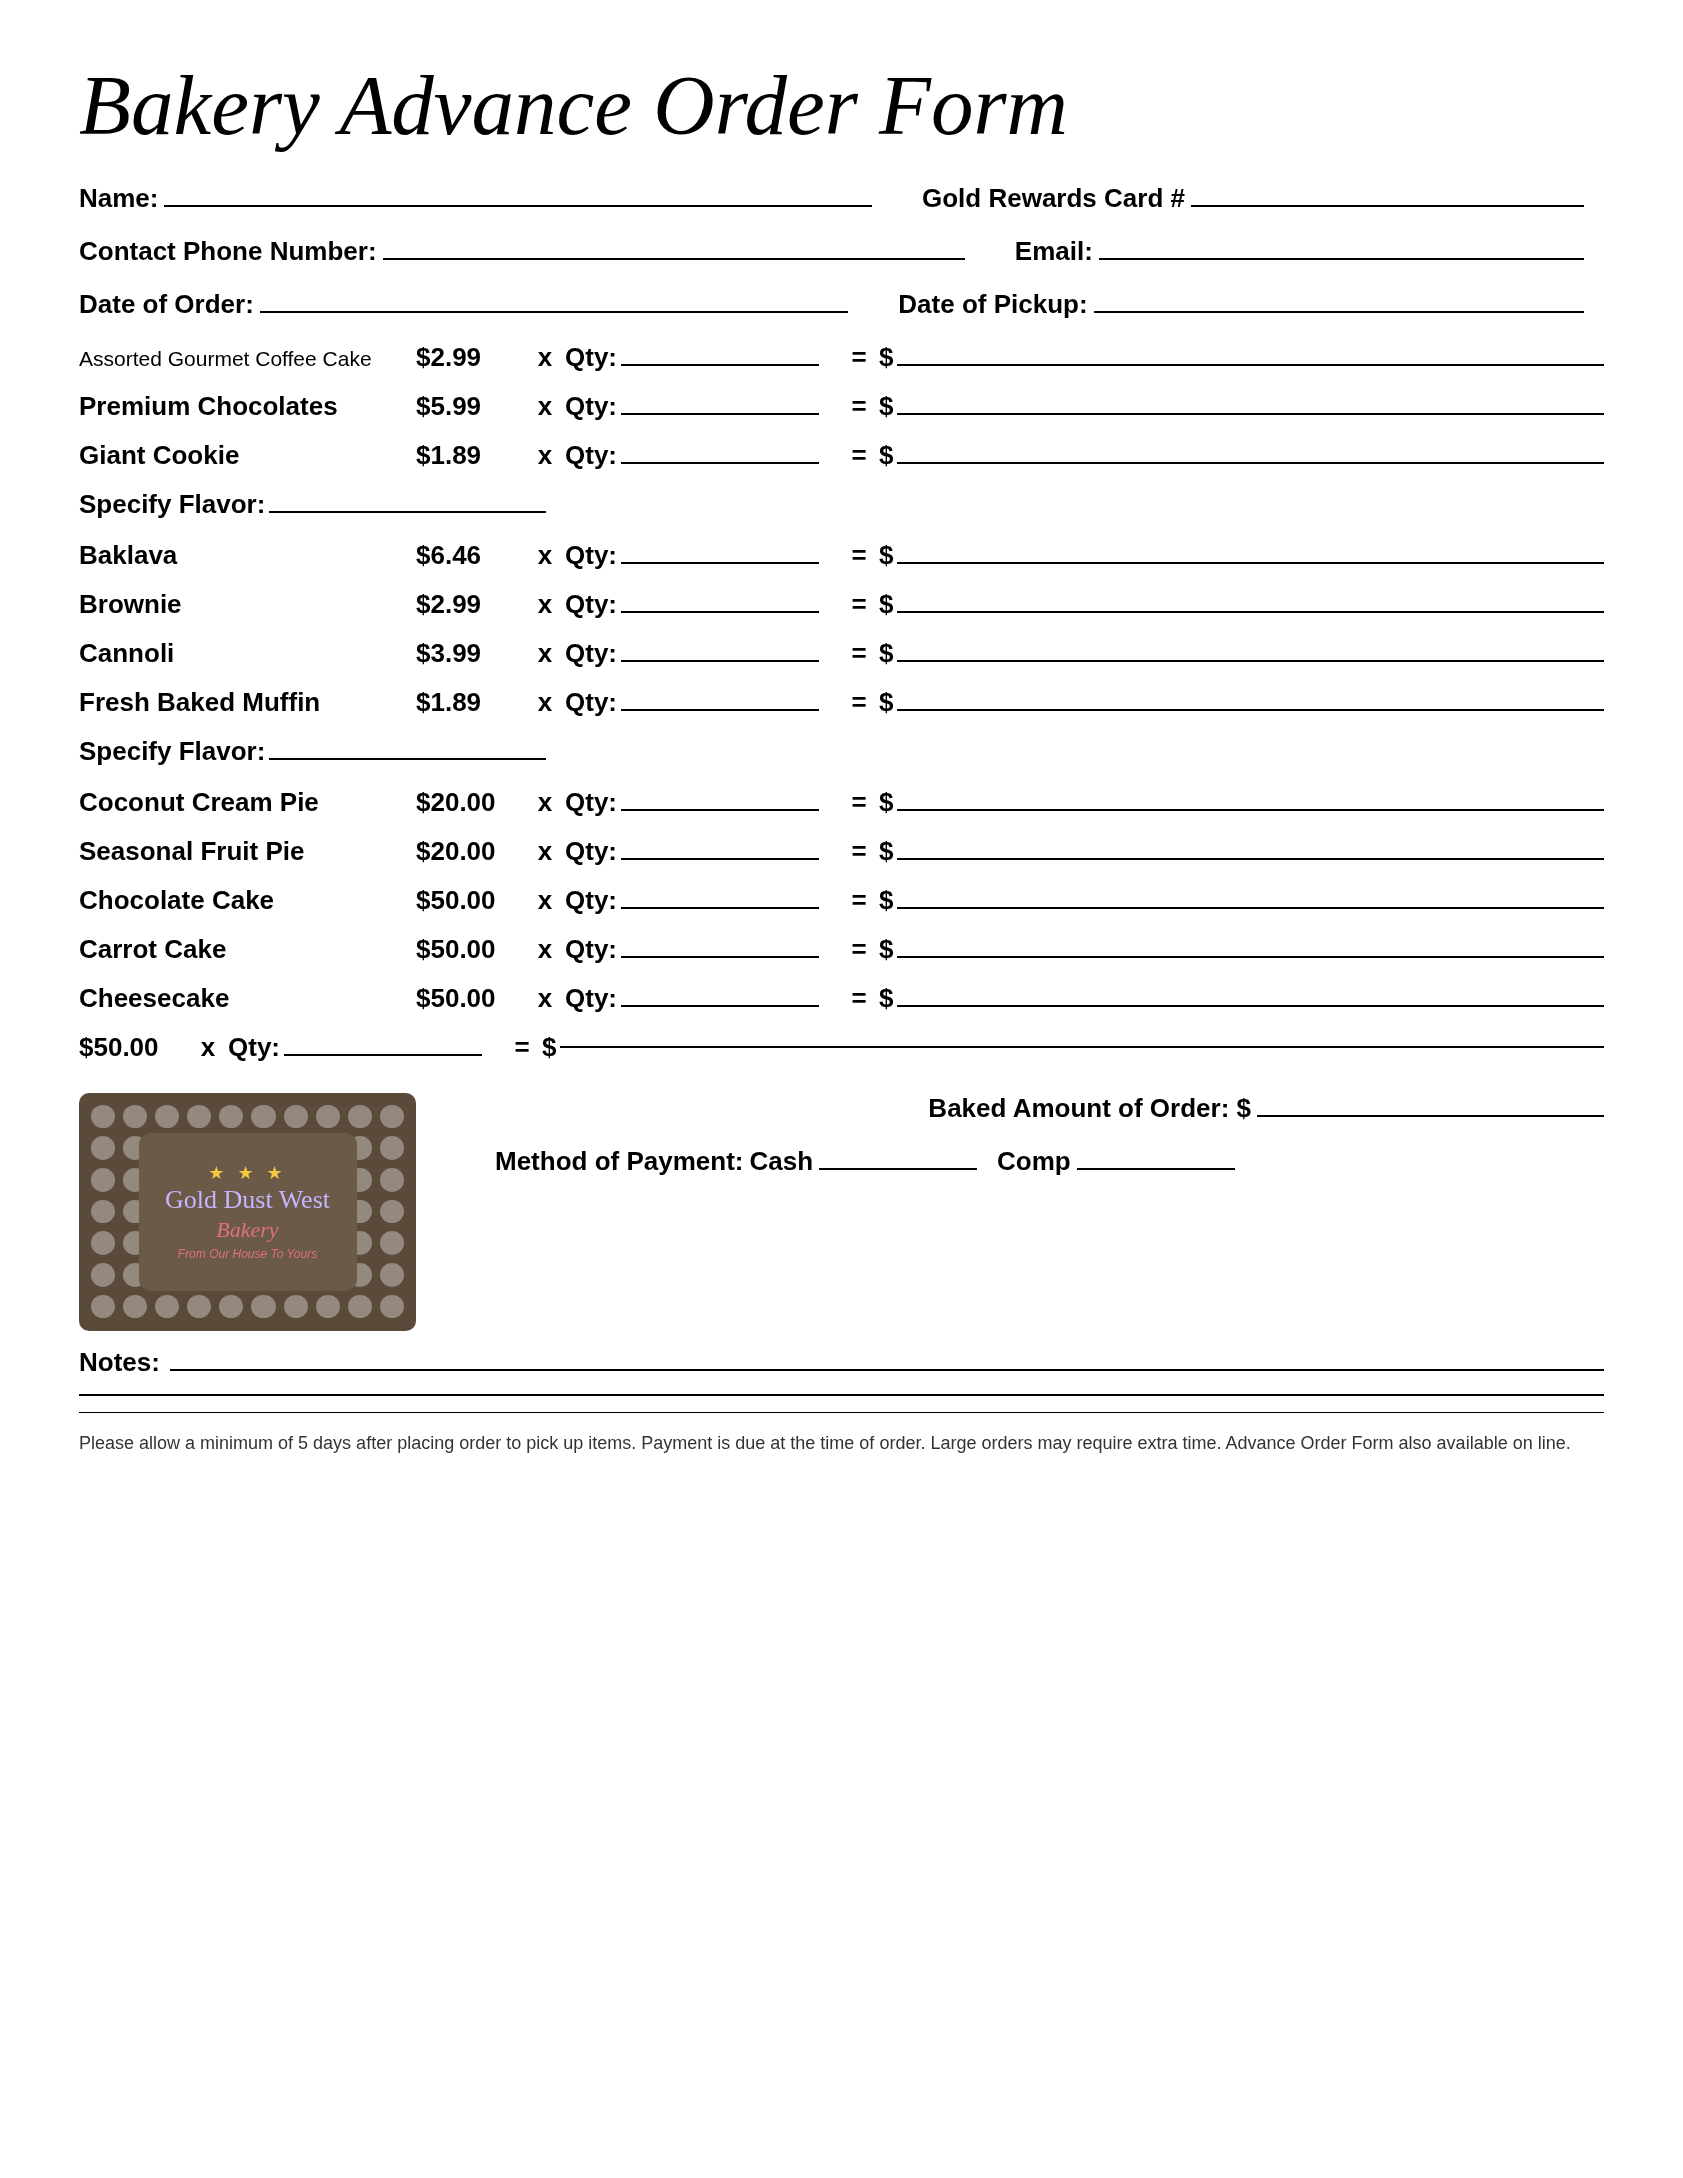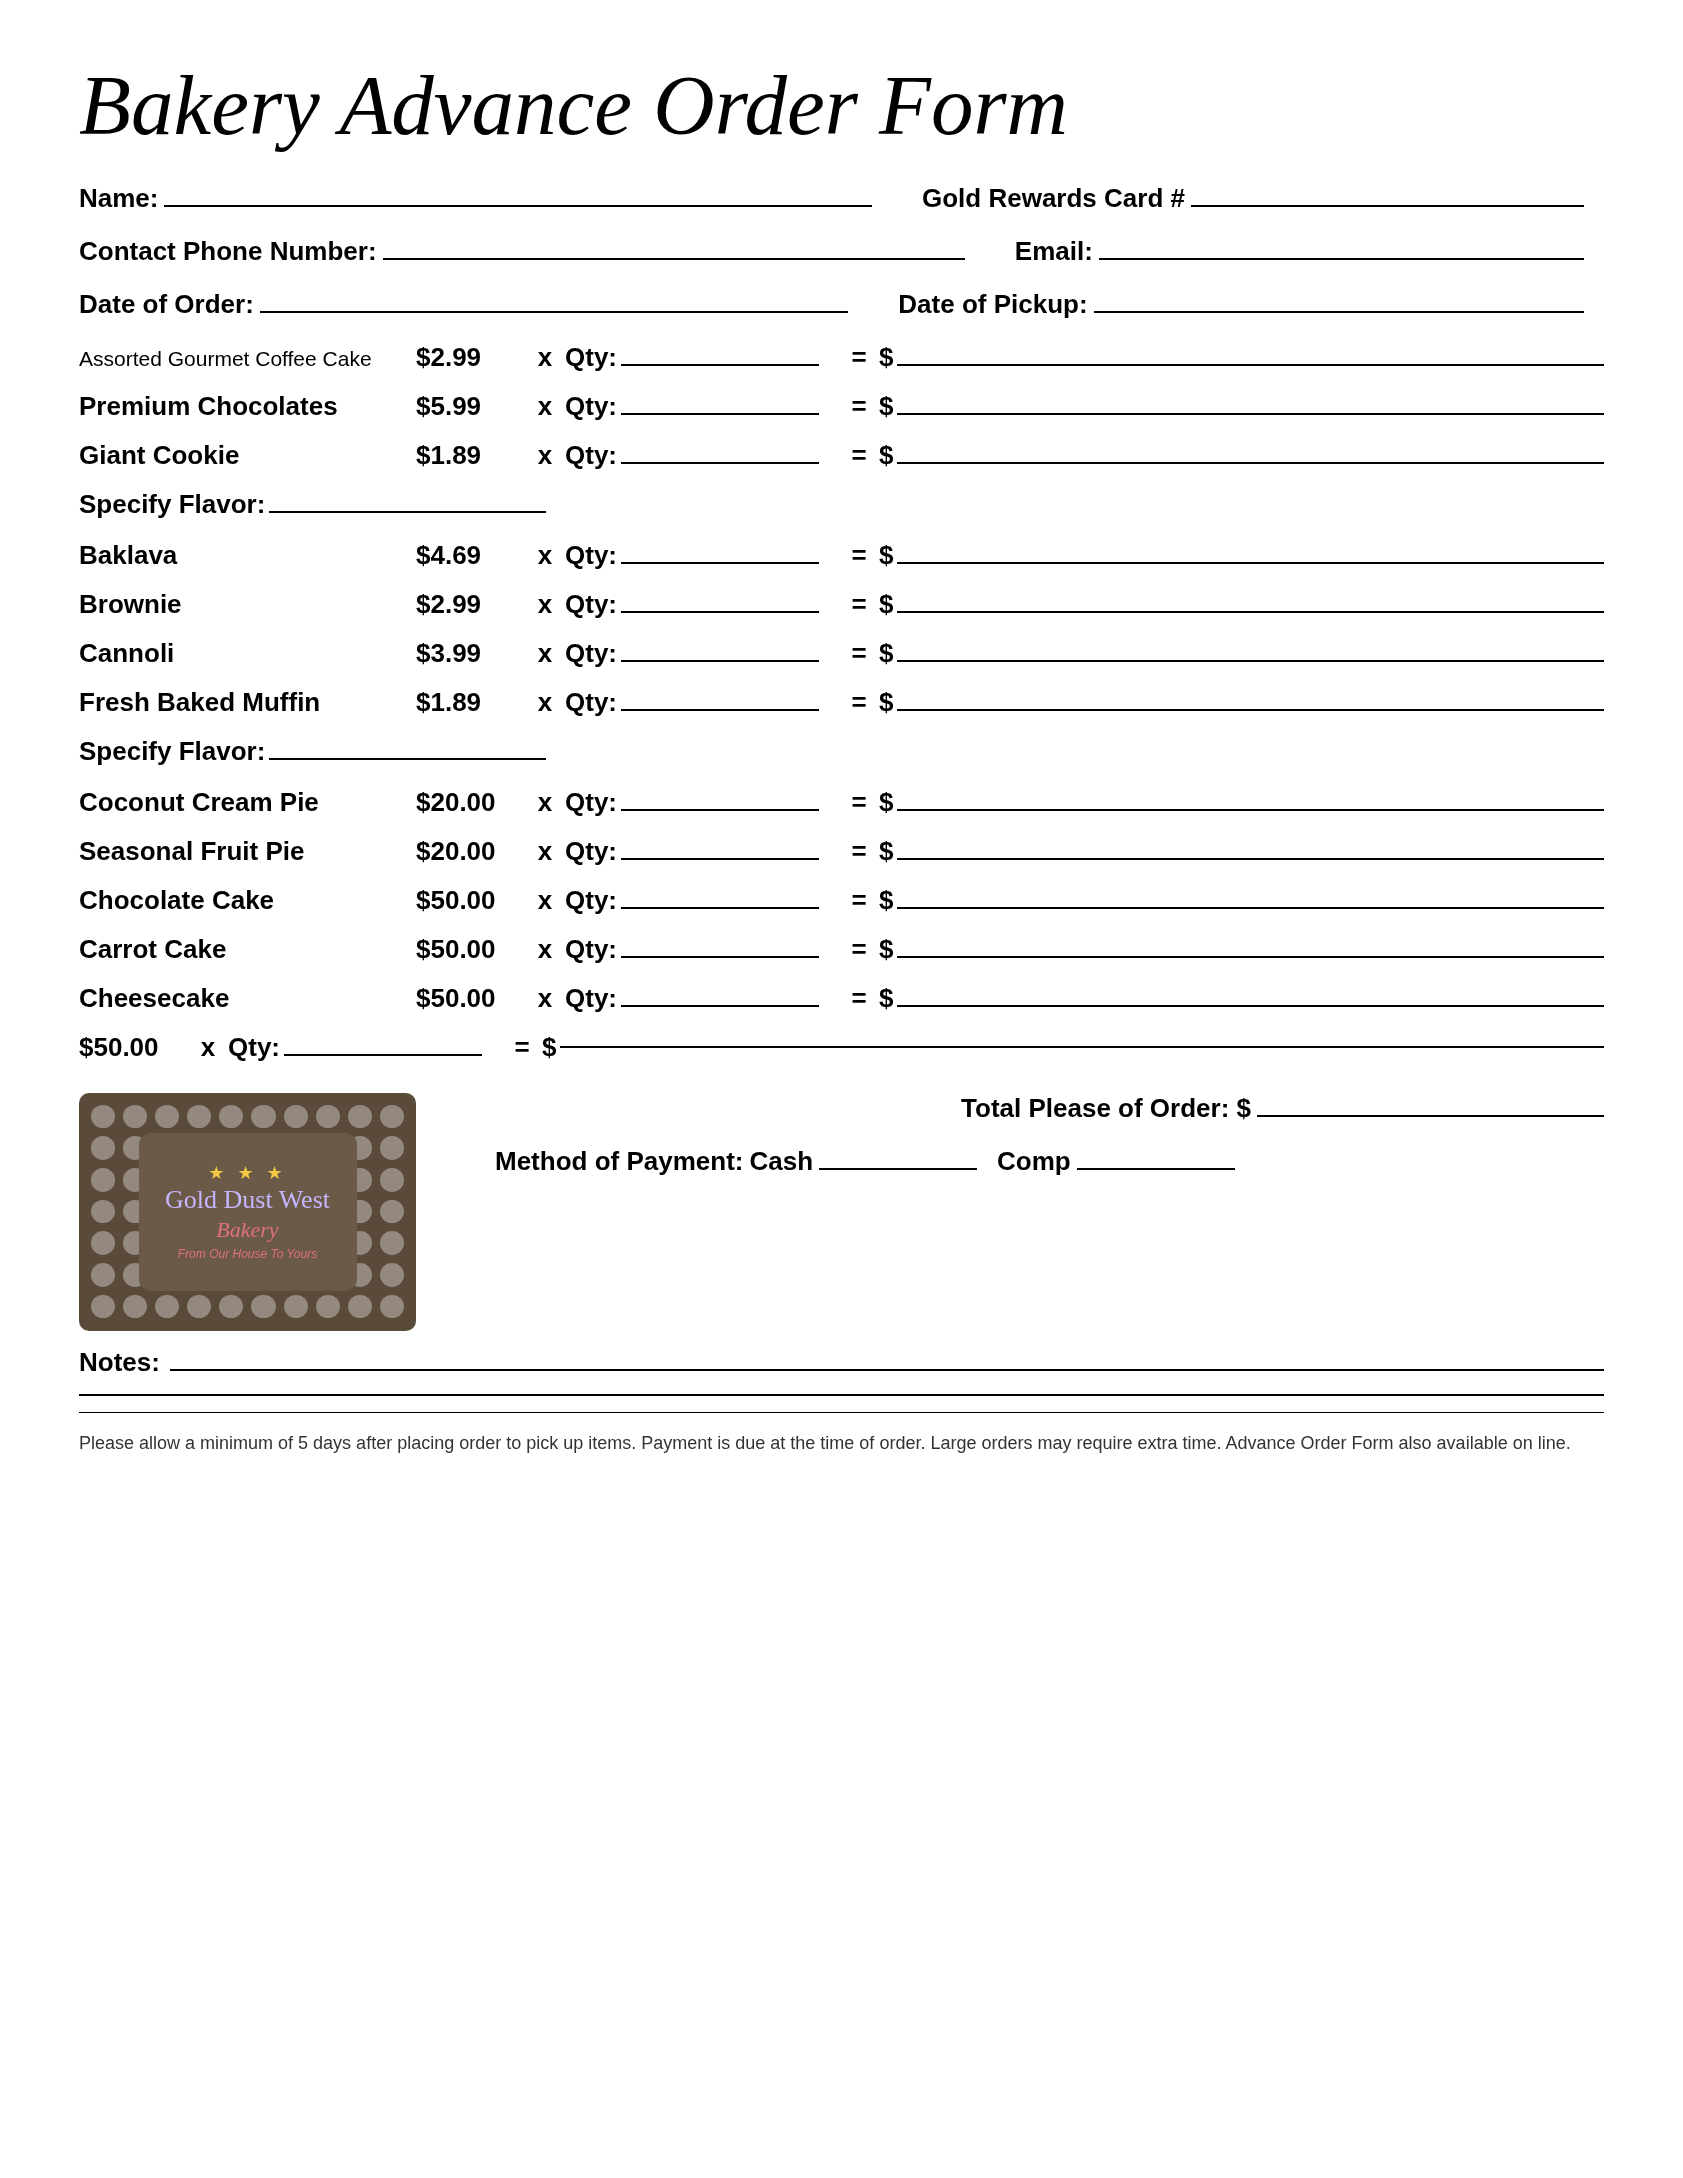--- a/index.html
+++ b/index.html
@@ -382,21 +382,21 @@
   </div>
 
   <div class="specify-row">
     <span class="item-qty-label">Specify Flavor:</span>
     <span class="specify-line"></span>
     <span style="flex:1;"></span>
   </div>
 
   <div class="item-row">
     <span class="item-name">Baklava</span>
-    <span class="item-price">$4.69</span>
+    <span class="item-price">$6.46</span>
     <span class="item-x">x</span>
     <div class="qty-group">
       <span class="item-qty-label">Qty:</span>
       <span class="item-qty-line"></span>
     </div>
     <span class="item-eq">=</span>
     <span class="item-dollar">$</span>
     <span class="item-total-line"></span>
   </div>
 
@@ -609,21 +609,21 @@
         <div class="logo-tagline">From Our House To Yours</div>
       </div>
     </div>
   </div>
 
   <div class="totals-area">
 
 
 
     <div class="total-row">
-      <span class="total-label">Total Please of Order: $</span>
+      <span class="total-label">Baked Amount of Order: $</span>
       <span class="total-line"></span>
     </div>
 
     <div class="payment-row">
       <span class="payment-label">Method of Payment:</span>
       <span class="payment-cash-label">Cash</span>
       <span class="payment-cash-line"></span>
       <span class="payment-comp-label">Comp</span>
       <span class="payment-comp-line"></span>
     </div>

